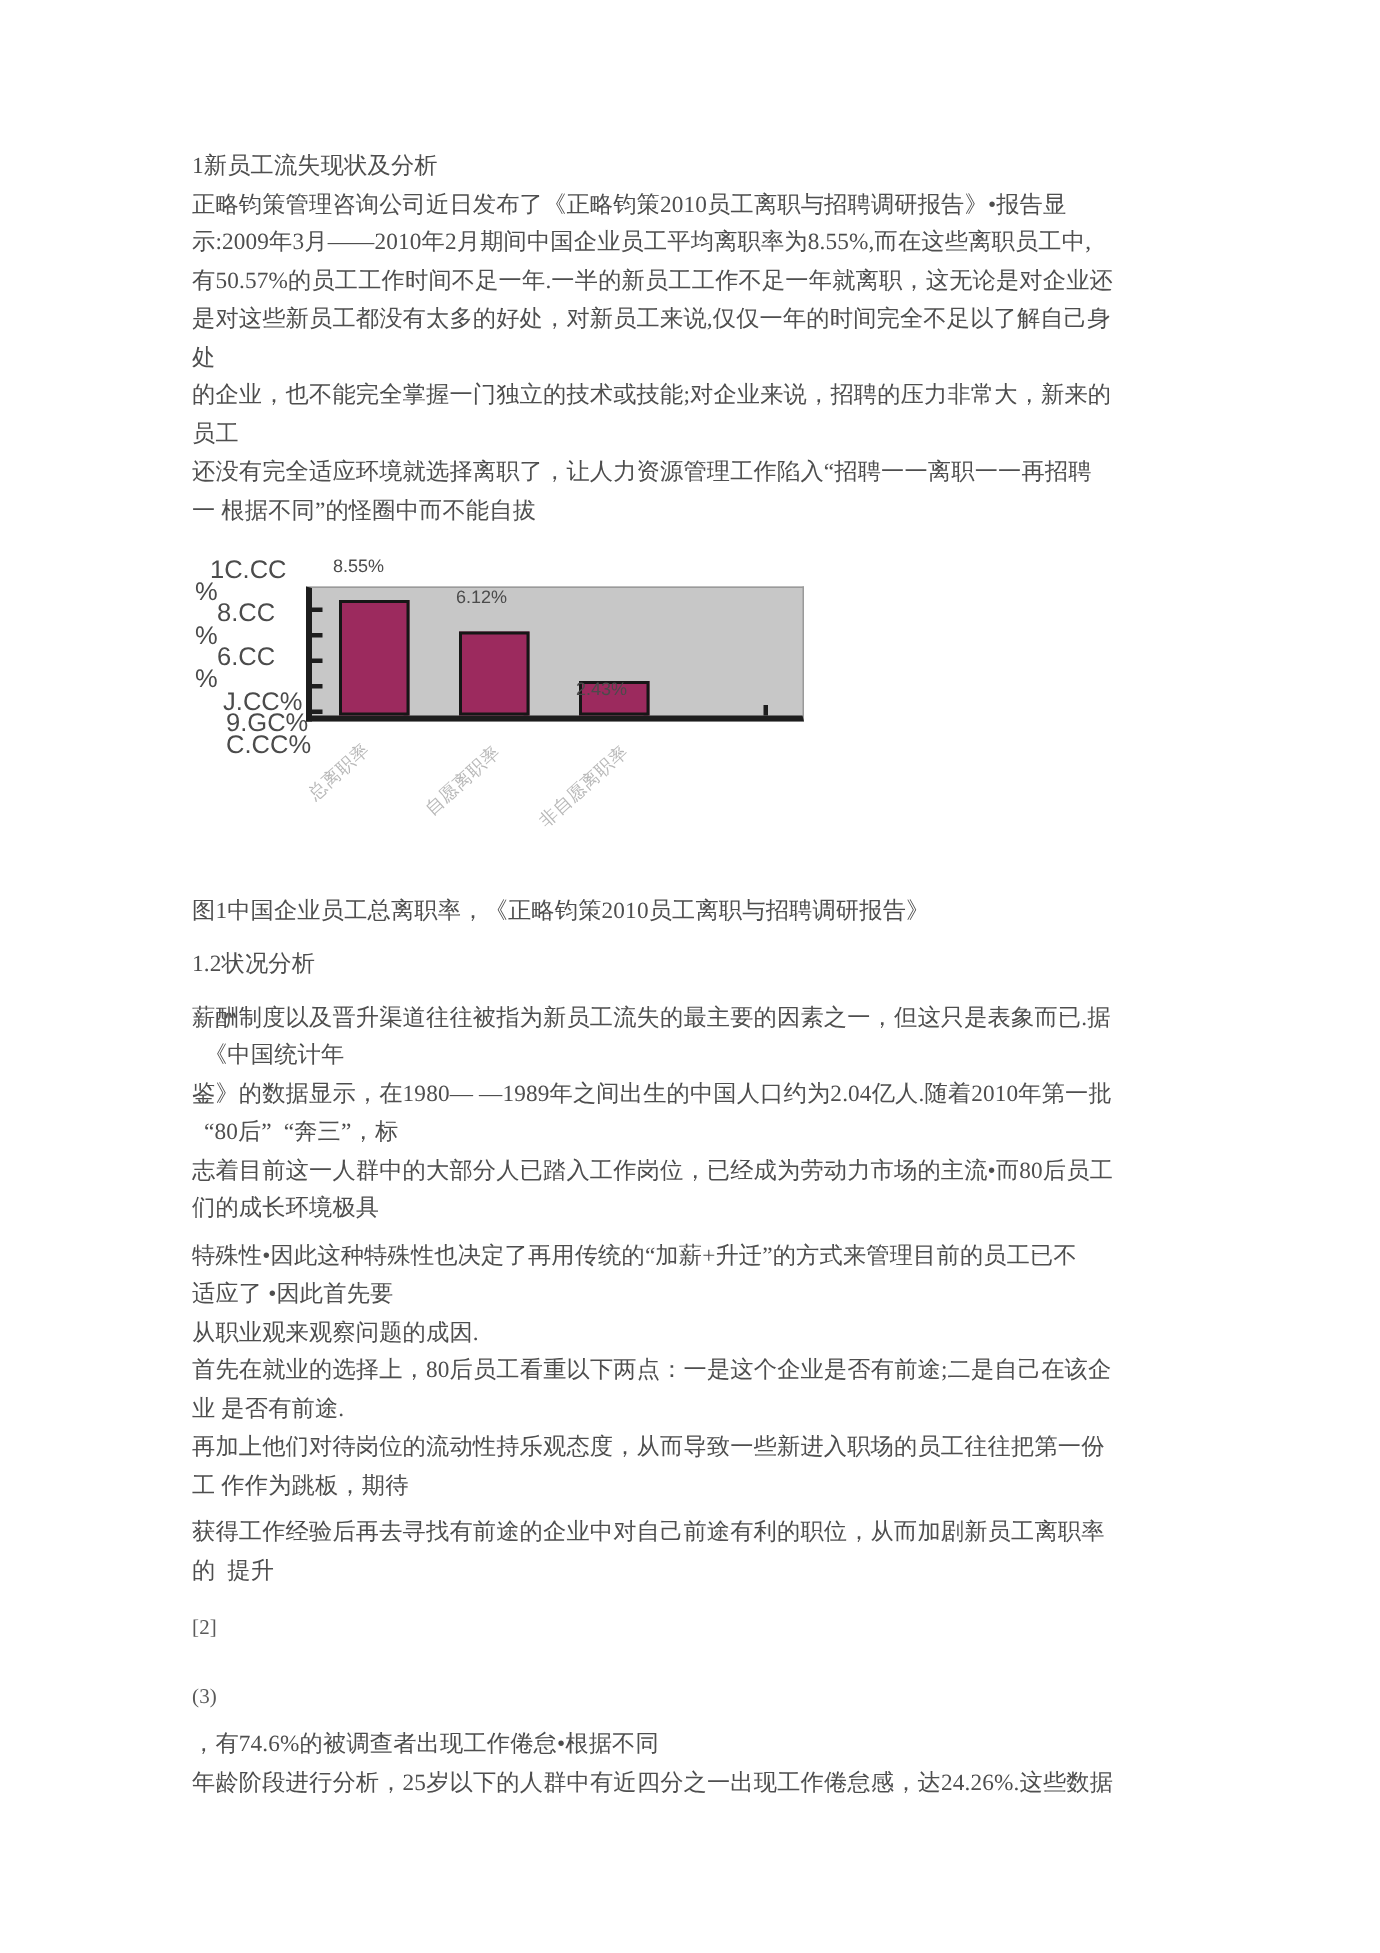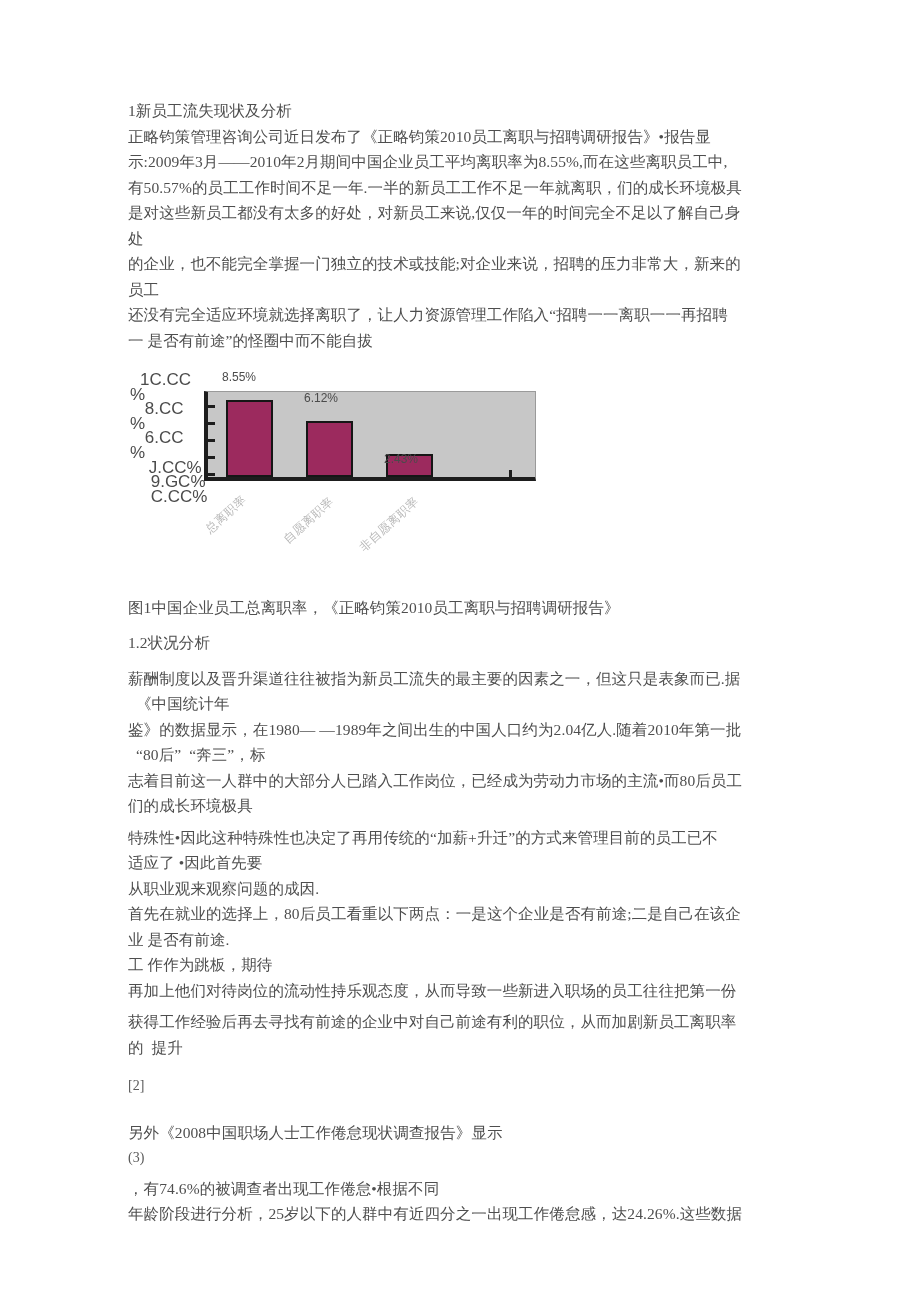--- a/index.html
+++ b/index.html
@@ -155,27 +155,27 @@
 </head>
 <body>
 
 <div class="page">
   <div class="doc-body">
 
     <p class="para">1新员工流失现状及分析</p>
 
     <p class="para">正略钧策管理咨询公司近日发布了《正略钧策2010员工离职与招聘调研报告》•报告显</p>
     <p class="para">示:2009年3月——2010年2月期间中国企业员工平均离职率为8.55%,而在这些离职员工中,</p>
-    <p class="para">有50.57%的员工工作时间不足一年.一半的新员工工作不足一年就离职，们的成长环境极具</p>
+    <p class="para">有50.57%的员工工作时间不足一年.一半的新员工工作不足一年就离职，这无论是对企业还</p>
     <p class="para">是对这些新员工都没有太多的好处，对新员工来说,仅仅一年的时间完全不足以了解自己身</p>
     <p class="para">处</p>
     <p class="para">的企业，也不能完全掌握一门独立的技术或技能;对企业来说，招聘的压力非常大，新来的</p>
     <p class="para">员工</p>
     <p class="para">还没有完全适应环境就选择离职了，让人力资源管理工作陷入“招聘一一离职一一再招聘</p>
-    <p class="para">一 是否有前途”的怪圈中而不能自拔</p>
+    <p class="para">一 根据不同”的怪圈中而不能自拔</p>
 
     <div class="gap-14"></div>
 
     <div class="figure-block">
       <div class="chart-wrap">
 
         <div class="y-labels">
           <div class="yl-a">1C.CC</div>
           <div class="yl-b">%</div>
           <div class="yl-a"> 8.CC</div>
@@ -230,35 +230,34 @@
     <p class="para">志着目前这一人群中的大部分人已踏入工作岗位，已经成为劳动力市场的主流•而80后员工</p>
     <p class="para">们的成长环境极具</p>
 
     <div class="gap-6"></div>
 
     <p class="para">特殊性•因此这种特殊性也决定了再用传统的“加薪+升迁”的方式来管理目前的员工已不</p>
     <p class="para">适应了 •因此首先要</p>
     <p class="para">从职业观来观察问题的成因.</p>
     <p class="para">首先在就业的选择上，80后员工看重以下两点：一是这个企业是否有前途;二是自己在该企</p>
     <p class="para">业 是否有前途.</p>
+    <p class="para">再加上他们对待岗位的流动性持乐观态度，从而导致一些新进入职场的员工往往把第一份</p>
     <p class="para">工 作作为跳板，期待</p>
-    <p class="para">再加上他们对待岗位的流动性持乐观态度，从而导致一些新进入职场的员工往往把第一份</p>
 
     <div class="gap-6"></div>
 
     <p class="para">获得工作经验后再去寻找有前途的企业中对自己前途有利的职位，从而加剧新员工离职率</p>
     <p class="para">的  提升</p>
 
     <div class="gap-14"></div>
 
     <p class="para small-ref">[2]</p>
 
     <div class="gap-22"></div>
 
-    <p class="para">另外《2008中国职场人士工作倦怠现状调查报告》显示</p>
     <p class="para small-ref">(3)</p>
 
     <div class="gap-6"></div>
 
     <p class="para">，有74.6%的被调查者出现工作倦怠•根据不同</p>
     <p class="para">年龄阶段进行分析，25岁以下的人群中有近四分之一出现工作倦怠感，达24.26%.这些数据</p>
 
   </div>
 </div>
 

